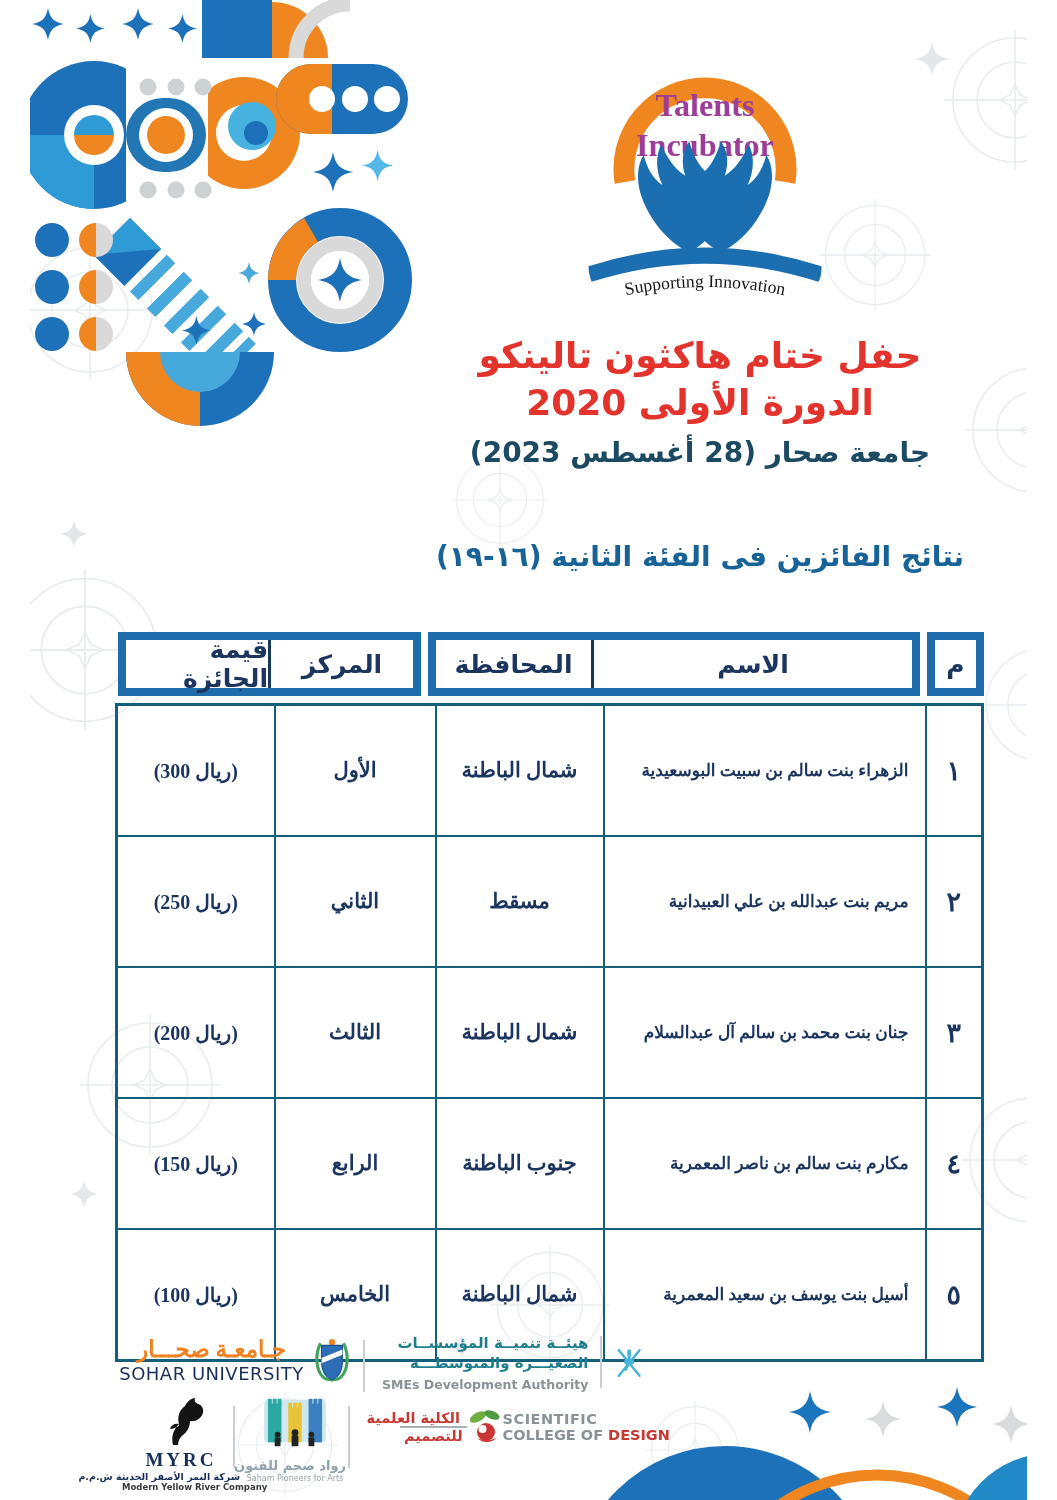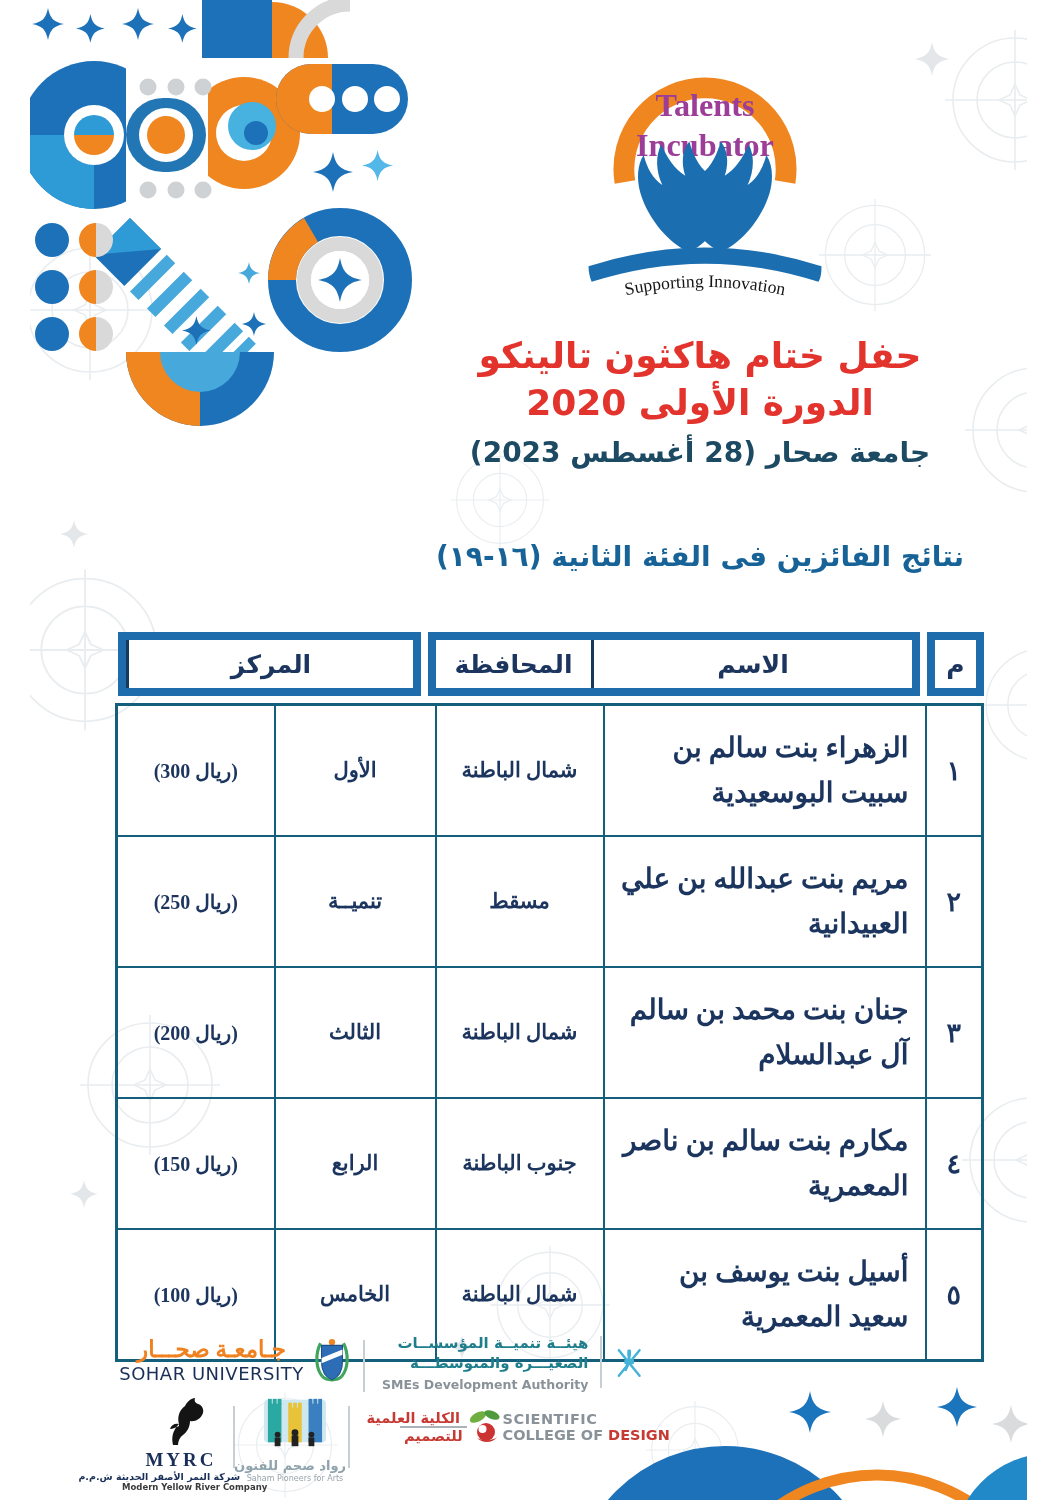--- a/index.html
+++ b/index.html
@@ -29,21 +29,21 @@
   .hdiv{width:3px;background:#163a57;}
   .hc-name{flex:2.05;}
   .hc-gov{flex:1;}
   table.results{border-collapse:collapse;width:866px;table-layout:fixed;direction:rtl;
     font-family:"Liberation Serif","DejaVu Serif",serif;}
   table.results td{border:2.5px solid #14607c;height:117px;vertical-align:middle;
     color:#1c355e;font-weight:bold;}
   table.results{border:3.5px solid #14607c;}
   col.c1{width:57px;}col.c2{width:322px;}col.c3{width:168px;}col.c4{width:161px;}col.c5{width:158px;}
   td.c-num{text-align:center;font-size:27px;}
-  td.c-name{text-align:right;padding:6px 16px 6px 14px;font-size:28px;line-height:1.6;margin-top:7px;}
+  td.c-name{text-align:right;padding:6px 16px 6px 14px;font-size:17px;line-height:1.6;margin-top:7px;}
   td.c-gov,td.c-place{text-align:center;font-size:21px;}
   td.c-prize{text-align:center;font-size:20px;direction:ltr;}
 
   
   .sponsor{position:absolute;z-index:3;}
   .vline{position:absolute;width:2px;background:#c9ced3;z-index:3;}
   .sohar{left:85px;top:1336px;width:235px;display:flex;flex-direction:row-reverse;align-items:center;gap:6px;}
   .sohar-txt{text-align:center;flex:1;}
   .sohar-ar{color:#ef8121;font-size:23px;font-weight:bold;direction:rtl;
     font-family:"Liberation Serif","DejaVu Serif",serif;white-space:nowrap;}
@@ -232,20 +232,21 @@
           <div class="hcell">م</div>
         </div>
         <div class="hband hband-name-gov">
           <div class="hcell hc-name">الاسم</div>
           <div class="hdiv"></div>
           <div class="hcell hc-gov">المحافظة</div>
         </div>
         <div class="hband hband-place-prize">
           <div class="hcell">المركز</div>
           <div class="hdiv"></div>
+          <div class="hcell">قيمة الجائزة</div>
         </div>
       </div>
       <table class="results" dir="rtl">
         <colgroup>
             <col class="c1">
             <col class="c2">
             <col class="c3">
             <col class="c4">
             <col class="c5">
           </colgroup>
@@ -254,21 +255,21 @@
           <td class="c-num">١</td>
           <td class="c-name">الزهراء بنت سالم بن سبيت البوسعيدية</td>
           <td class="c-gov">شمال الباطنة</td>
           <td class="c-place">الأول</td>
           <td class="c-prize">(300 ريال)</td>
         </tr>
         <tr>
           <td class="c-num">٢</td>
           <td class="c-name">مريم بنت عبدالله بن علي العبيدانية</td>
           <td class="c-gov">مسقط</td>
-          <td class="c-place">تنميــة</td>
+          <td class="c-place">الثاني</td>
           <td class="c-prize">(250 ريال)</td>
         </tr>
         <tr>
           <td class="c-num">٣</td>
           <td class="c-name">جنان بنت محمد بن سالم آل عبدالسلام</td>
           <td class="c-gov">شمال الباطنة</td>
           <td class="c-place">الثالث</td>
           <td class="c-prize">(200 ريال)</td>
         </tr>
         <tr>

